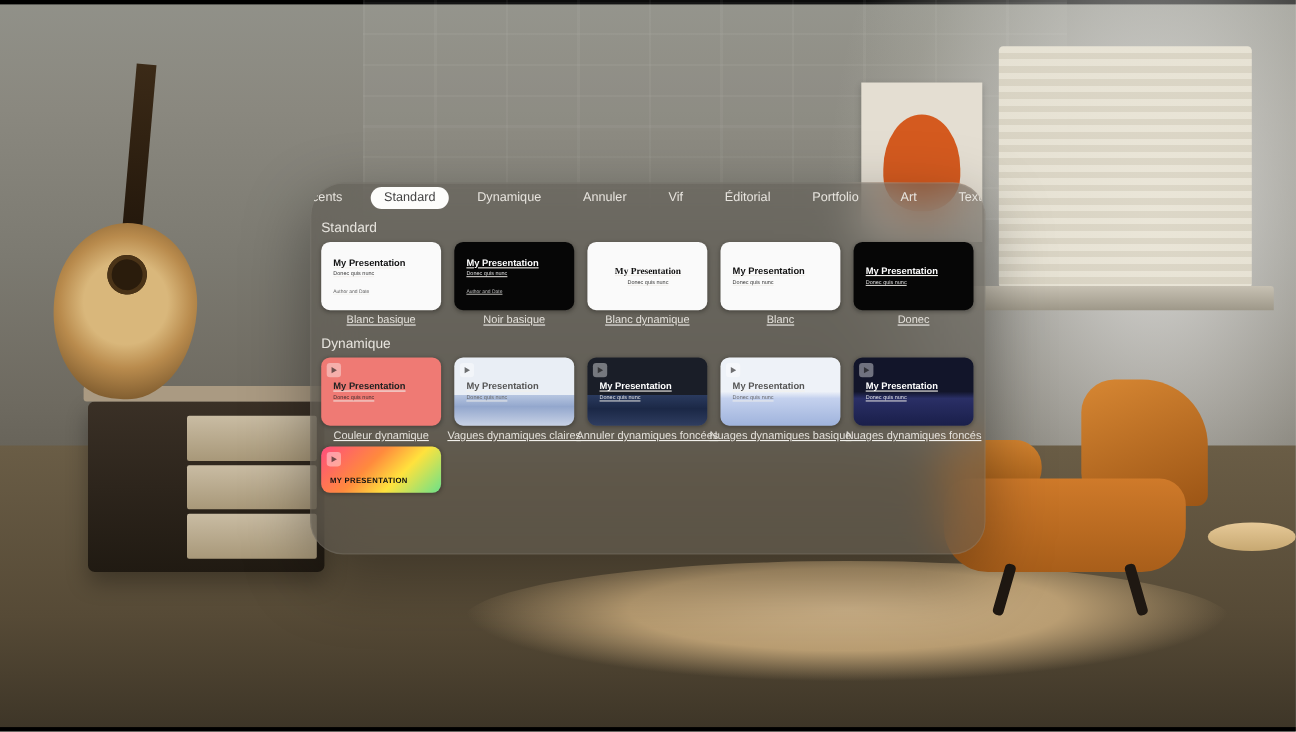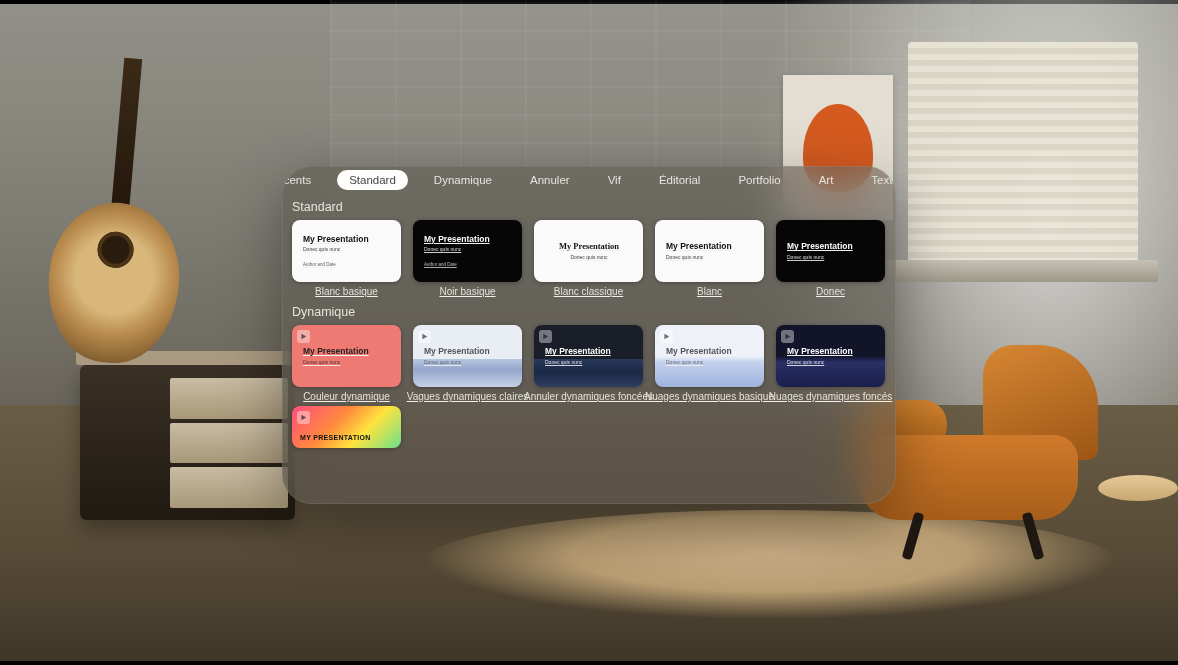--- a/index.html
+++ b/index.html
@@ -189,21 +189,21 @@
               <div class="t2">Donec quis nunc</div>
               <div class="t3">Author and Date</div>
             </div>
             <div class="card-label">Noir basique</div>
           </div>
           <div class="card">
             <div class="thumb bg-white center">
               <div class="t1">My Presentation</div>
               <div class="t2">Donec quis nunc</div>
             </div>
-            <div class="card-label">Blanc classique</div>
+            <div class="card-label">Blanc dynamique</div>
           </div>
           <div class="card">
             <div class="thumb bg-white">
               <div class="t1">My Presentation</div>
               <div class="t2">Donec quis nunc</div>
             </div>
             <div class="card-label">Blanc</div>
           </div>
           <div class="card">
             <div class="thumb bg-black">

